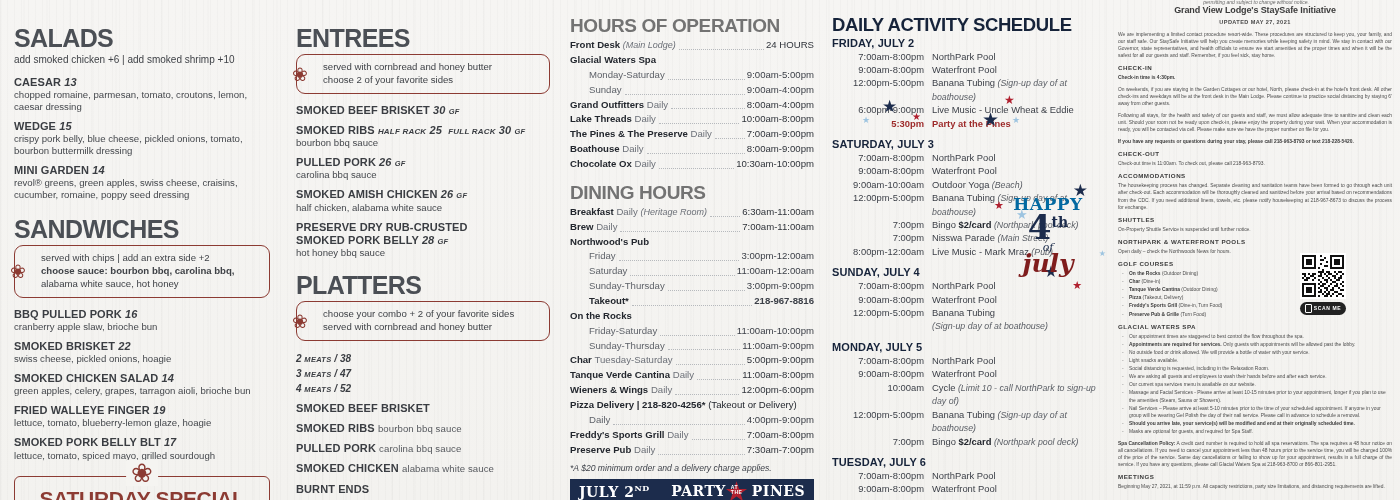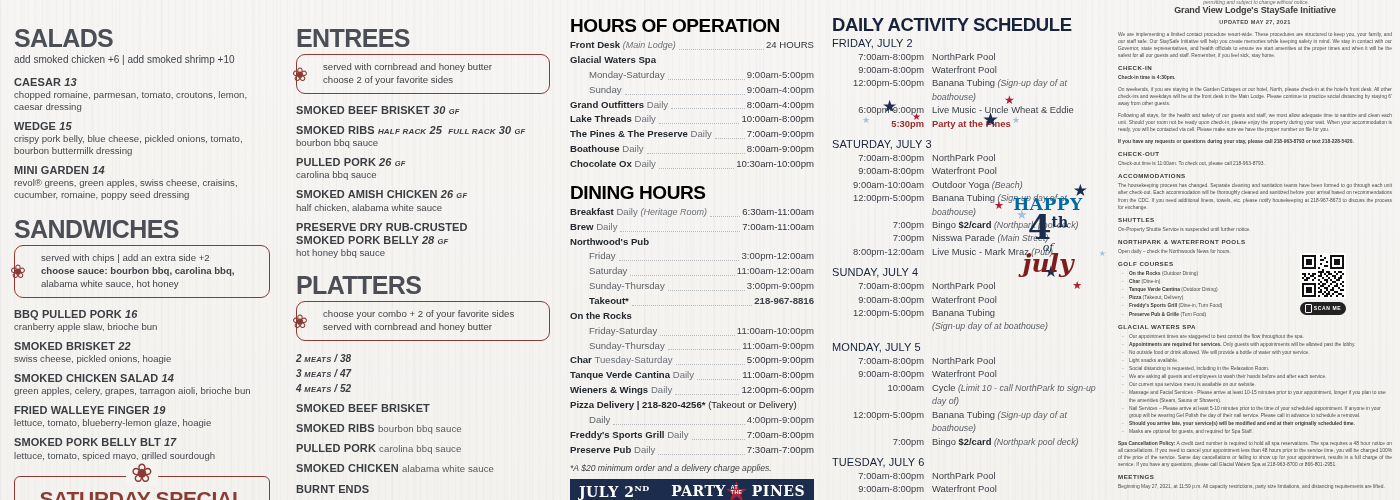--- a/index.html
+++ b/index.html
@@ -61,21 +61,21 @@
   }
   .sat-special .flame2{
     position:absolute;top:-17px;left:50%;transform:translateX(-50%);
     color:#8c3b33;font-size:26px;line-height:1;background:#f5f4f1;padding:0 5px;
   }
   .sat-title{font-weight:bold;font-size:21px;color:#8c3b33;letter-spacing:-0.3px;}
 
   
   .hours-col{width:262px;padding:16px 10px 0 8px;box-sizing:border-box;position:relative;}
   .hhead{
-    font-weight:bold;font-size:19px;color:#000000;letter-spacing:-0.4px;
+    font-weight:bold;font-size:19px;color:#737373;letter-spacing:-0.4px;
     margin:0 0 3px 0;line-height:1;
   }
   .hhead.second{margin-top:11px;}
   .hrow{display:flex;align-items:flex-end;font-size:9.6px;line-height:1.55;color:#3b3f47;}
   .hrow .lbl{font-weight:bold;color:#23272e;white-space:nowrap;}
   .hrow .lbl .reg{font-weight:normal;color:#6c7078;}
   .hrow .lbl .ital{font-weight:normal;font-style:italic;color:#6c7078;font-size:9px;}
   .hrow .dots{flex:1;border-bottom:1.4px dotted #b6b9bd;margin:0 2px 3px 3px;min-width:6px;}
   .hrow .val{white-space:nowrap;color:#2f333a;}
   .hrow.indent .lbl{padding-left:19px;font-weight:normal;color:#5e6269;}
@@ -91,21 +91,21 @@
   .flyer .bar .d{font-size:14px;font-weight:bold;letter-spacing:.5px;font-family:"DejaVu Serif",serif;}
   .flyer .bar .d sup{font-size:8px;}
   .flyer .bar .p{font-size:14px;font-weight:bold;letter-spacing:.5px;font-family:"DejaVu Serif",serif;}
   .flyer .star-at{display:inline-block;position:relative;width:26px;height:18px;vertical-align:middle;}
   .flyer .star-at .st{position:absolute;left:0;top:-3px;color:#b0202f;font-size:24px;line-height:1;}
   .flyer .star-at .tx{position:absolute;left:5px;top:2px;font-size:5px;line-height:1.05;color:#fff;font-family:"Liberation Sans",sans-serif;font-weight:bold;}
 
   
   .act-col{width:288px;padding:16px 6px 0 8px;box-sizing:border-box;position:relative;}
   .ahead{font-weight:bold;font-size:18.5px;color:#16233a;letter-spacing:-0.4px;margin:0 0 2px;line-height:1;}
-  .aday{font-weight:normal;font-size:11px;color:#16233a;margin:8px 0 1px;letter-spacing:.1px;}
+  .aday{font-weight:bold;font-size:11px;color:#16233a;margin:8px 0 1px;letter-spacing:.1px;}
   .aday.first{margin-top:2px;}
   .arow{display:flex;font-size:9.4px;line-height:1.42;color:#3b3f47;}
   .arow .t{width:92px;text-align:right;padding-right:8px;flex:none;color:#3b3f47;}
   .arow .t.b{font-weight:bold;color:#9d2a2a;}
   .arow .e{flex:1;}
   .arow .e .it{font-style:italic;color:#5a5e65;font-size:8.8px;}
   .arow .e b{font-weight:bold;color:#23272e;}
   .arow .e .red{color:#9d2a2a;font-weight:bold;}
   .arow.cont .t{visibility:hidden;}
 

